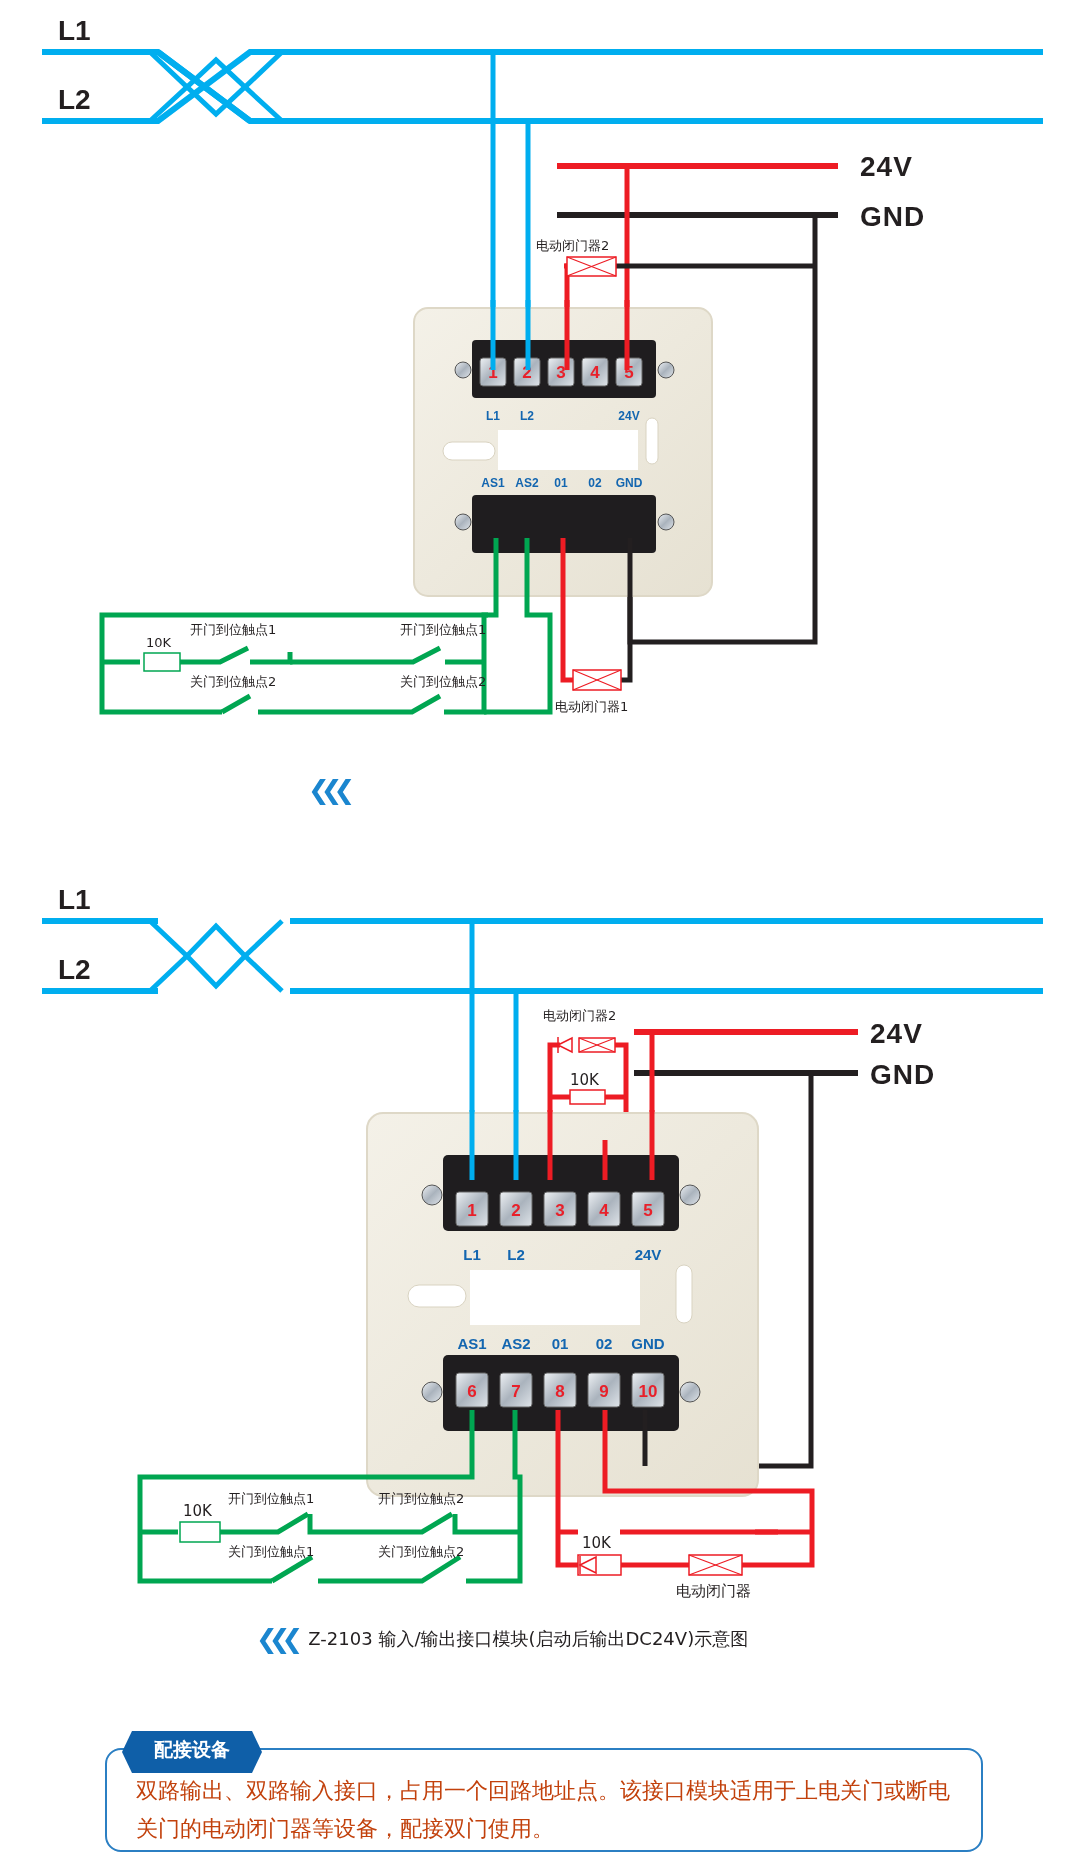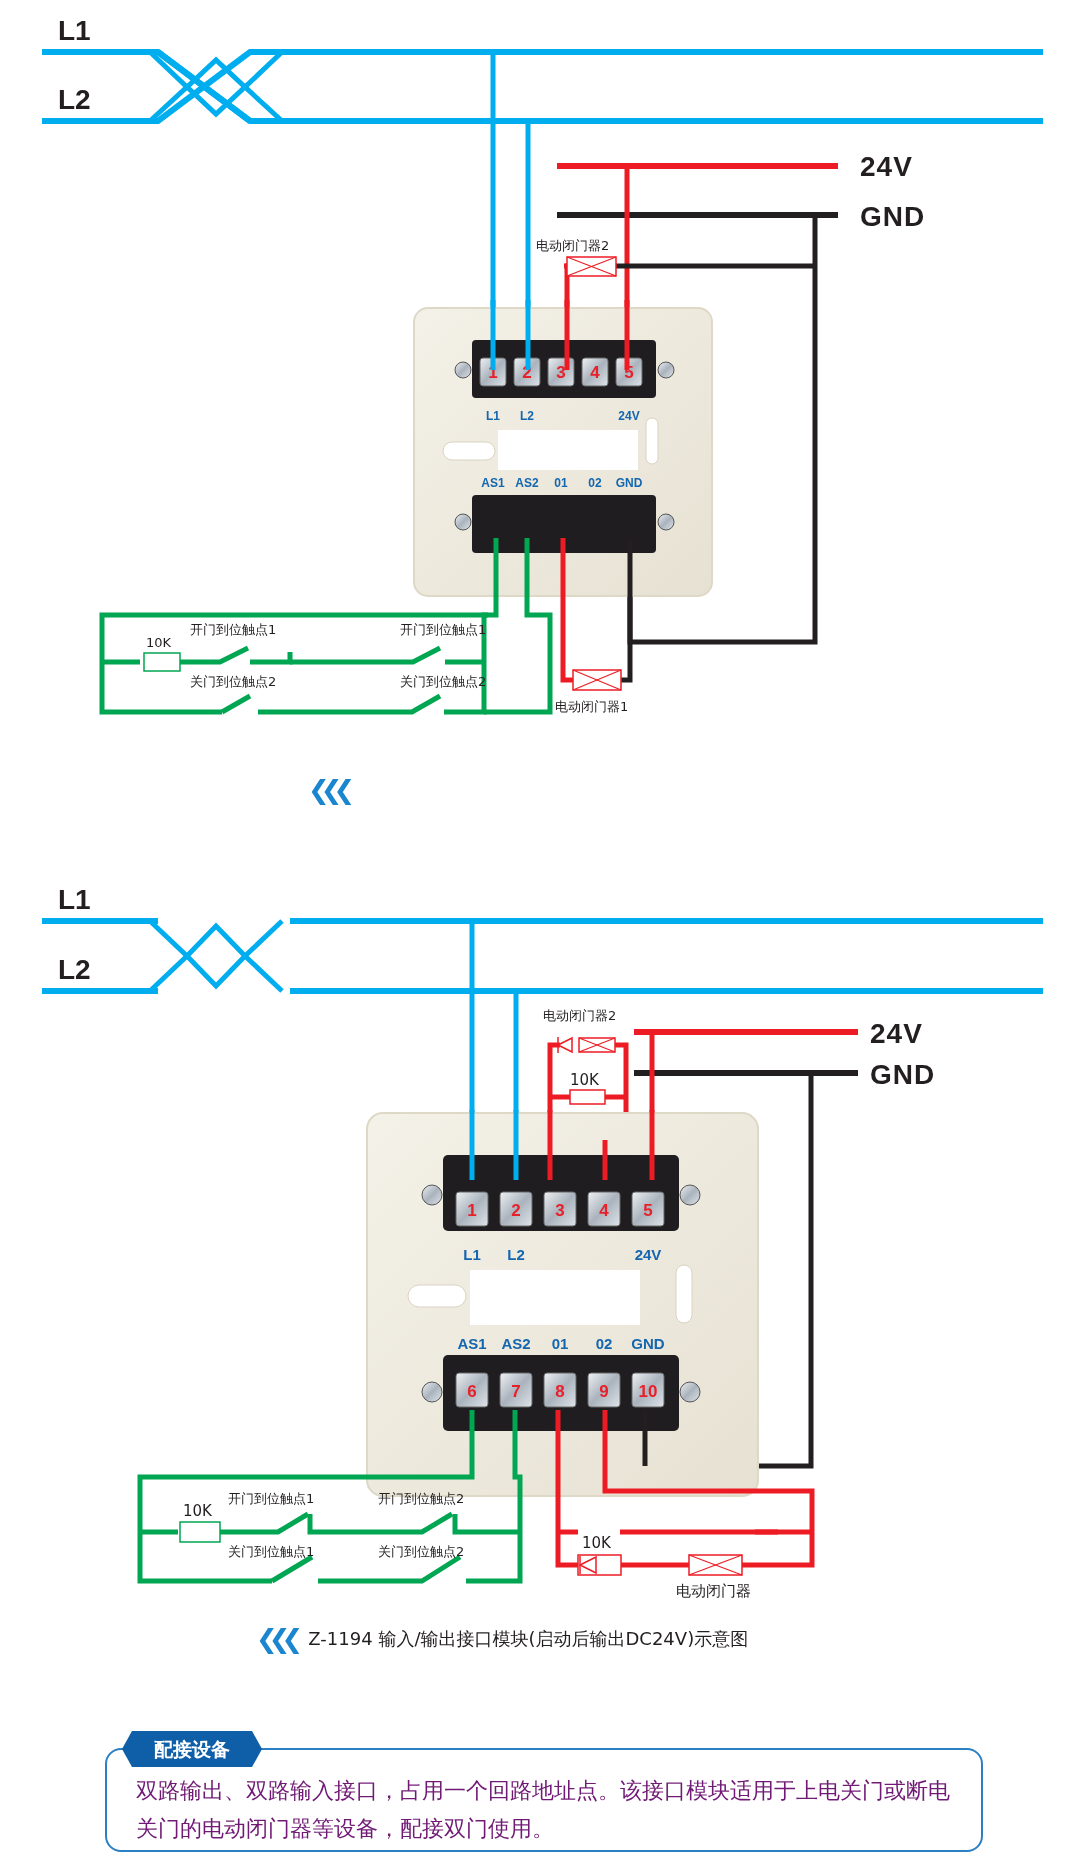--- a/index.html
+++ b/index.html
@@ -8,22 +8,22 @@
   .bus-label{font-family:"Liberation Sans",sans-serif;font-weight:bold;font-size:28px;fill:#231f20;}
   .pwr-label{font-family:"Liberation Sans",sans-serif;font-weight:bold;font-size:28px;fill:#231f20;letter-spacing:1px;}
   .term-num{font-family:"Liberation Sans",sans-serif;font-weight:bold;font-size:17px;fill:#e8202a;}
   .term-lbl{font-family:"Liberation Sans",sans-serif;font-weight:bold;font-size:12px;fill:#1366b0;}
   .term-lbl2{font-family:"Liberation Sans",sans-serif;font-weight:bold;font-size:15px;fill:#1366b0;}
   .comp-lbl{font-family:"DejaVu Sans",sans-serif;font-size:13px;fill:#231f20;}
   .comp-lbl2{font-family:"DejaVu Sans",sans-serif;font-size:15px;fill:#231f20;}
   .caption{position:absolute;font-family:"DejaVu Sans",sans-serif;font-size:18px;color:#231f20;white-space:nowrap;display:flex;align-items:center;}
   .caption .chev{color:#1b86cf;font-weight:bold;font-size:26px;letter-spacing:-9px;margin-right:14px;font-family:"DejaVu Sans",sans-serif;}
   .footer-box{position:absolute;left:105px;top:1748px;width:878px;height:104px;border:2px solid #2b7fc3;border-radius:16px;box-sizing:border-box;}
-  .footer-tag{position:absolute;left:122px;top:1731px;height:36px;padding:0 32px;background:#0f5fa8;color:#fff;font-weight:bold;font-size:19px;line-height:36px;clip-path:polygon(10px 0,calc(100% - 10px) 0,100% 50%,calc(100% - 10px) 100%,10px 100%,0 50%);font-family:"DejaVu Sans",sans-serif;}
-  .footer-text{position:absolute;left:136px;top:1772px;width:830px;font-size:22px;line-height:38px;color:#701a75;font-family:"DejaVu Sans",sans-serif;}
+  .footer-tag{position:absolute;left:122px;top:1731px;height:42px;padding:0 32px;background:#0f5fa8;color:#fff;font-weight:bold;font-size:19px;line-height:36px;clip-path:polygon(10px 0,calc(100% - 10px) 0,100% 50%,calc(100% - 10px) 100%,10px 100%,0 50%);font-family:"DejaVu Sans",sans-serif;}
+  .footer-text{position:absolute;left:136px;top:1772px;width:830px;font-size:22px;line-height:38px;color:#c2410c;font-family:"DejaVu Sans",sans-serif;}
 </style>
 </head>
 <body>
 
 <svg width="1080" height="1860" viewBox="0 0 1080 1860">
   <defs>
     <linearGradient id="plate" x1="0" y1="0" x2="1" y2="1">
       <stop offset="0" stop-color="#f4f1e8"></stop>
       <stop offset="1" stop-color="#e6e1d2"></stop>
     </linearGradient>
@@ -336,18 +336,18 @@
     <text x="228" y="1556" class="comp-lbl">关门到位触点1</text>
     <text x="378" y="1556" class="comp-lbl">关门到位触点2</text>
   </g>
 </svg>
 
 <div class="caption" style="left:308px;top:775px;">
   <span class="chev">❮❮❮</span>
 </div>
 <div class="caption" style="left:256px;top:1624px;">
   <span class="chev">❮❮❮</span>
-  <span>Z-1194 输入/输出接口模块(启动后输出DC24V)示意图</span>
+  <span>Z-2103 输入/输出接口模块(启动后输出DC24V)示意图</span>
 </div>
 
 <div class="footer-box"></div>
 <div class="footer-tag">配接设备</div>
 <div class="footer-text">双路输出、双路输入接口，占用一个回路地址点。该接口模块适用于上电关门或断电关门的电动闭门器等设备，配接双门使用。</div>
 
 </body></html>

